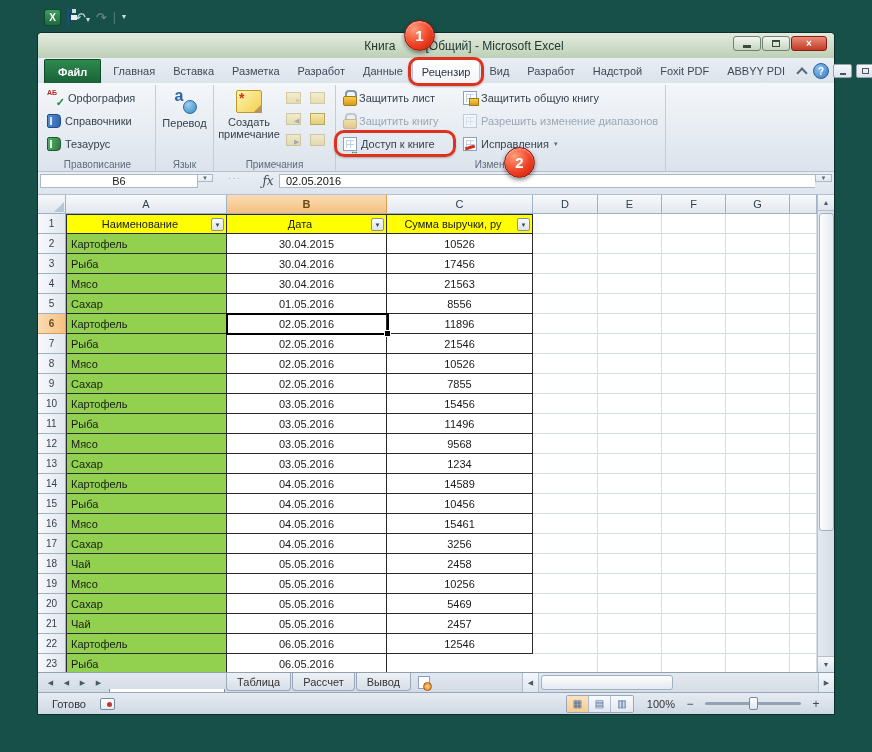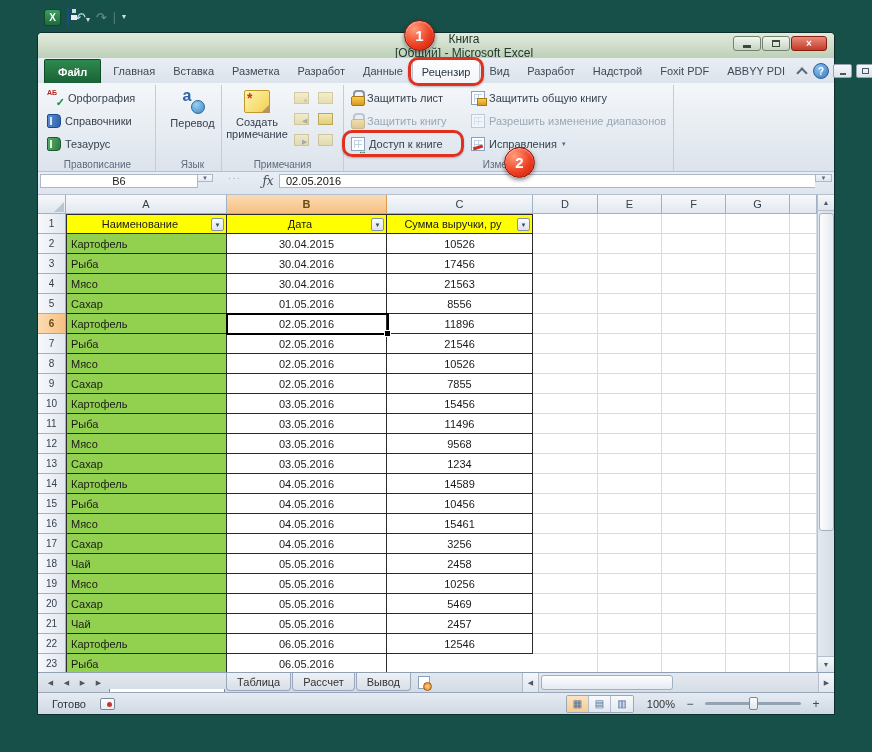--- a/index.html
+++ b/index.html
@@ -25,21 +25,21 @@
 .qsep{color:#57807a;font-size:12px;line-height:1;}
 
 
 .win{position:absolute;left:38px;top:33px;width:796px;height:681px;
   display:flex;flex-direction:column;border-radius:4px 4px 0 0;
   box-shadow:0 0 0 1px rgba(0,0,0,.4);background:#fff;}
 
 
 .titlebar{height:25px;flex:none;background:linear-gradient(#e2ebde,#bdd0b7);
   border-radius:4px 4px 0 0;position:relative;display:flex;align-items:center;justify-content:center;}
-.title{display:flex;align-items:center;font-size:12px;color:#21392f;transform:translateX(28px);flex-direction:column;}
+.title{display:flex;align-items:center;font-size:12px;color:#21392f;transform:translateX(28px);}
 .tgap{display:inline-block;width:30px;}
 .wbtns{position:absolute;right:7px;top:3px;display:flex;gap:1px;}
 .wb{width:28px;height:15px;border:1px solid #72836f;border-radius:3px;
   background:linear-gradient(#f2f6f1,#c6d4c2);display:flex;align-items:center;justify-content:center;}
 .wb.close{width:36px;background:linear-gradient(#ea8d7c,#c23a26);border-color:#871f10;color:#fff;font-size:10px;font-weight:bold;line-height:1;}
 .min-ic{width:8px;height:3px;background:#3a4a3a;margin-top:6px;}
 .max-ic{width:8px;height:7px;border:1px solid #3a4a3a;border-top-width:2px;}
 
 
 .tabrow{height:25px;flex:none;display:flex;align-items:flex-end;padding-left:6px;
@@ -293,21 +293,21 @@
           <span>Справочники</span>
         </div>
         <div class="rbtn">
           <span class="ric i-thes"></span>
           <span>Тезаурус</span>
         </div>
       </div>
       <div class="glabel">Правописание</div>
     </div>
 
-    <div class="rgroup" style="width:58px;margin-left:8px;">
+    <div class="rgroup" style="width:58px;">
       <div class="bigbtn" style="width:52px;">
         <span class="ric i-trans"></span>
         <span class="cap">Перевод</span>
       </div>
       <div class="glabel">Язык</div>
     </div>
 
     <div class="rgroup" style="width:122px;">
       <div class="bigbtn" style="width:64px;">
         <span class="ric i-note"></span>

